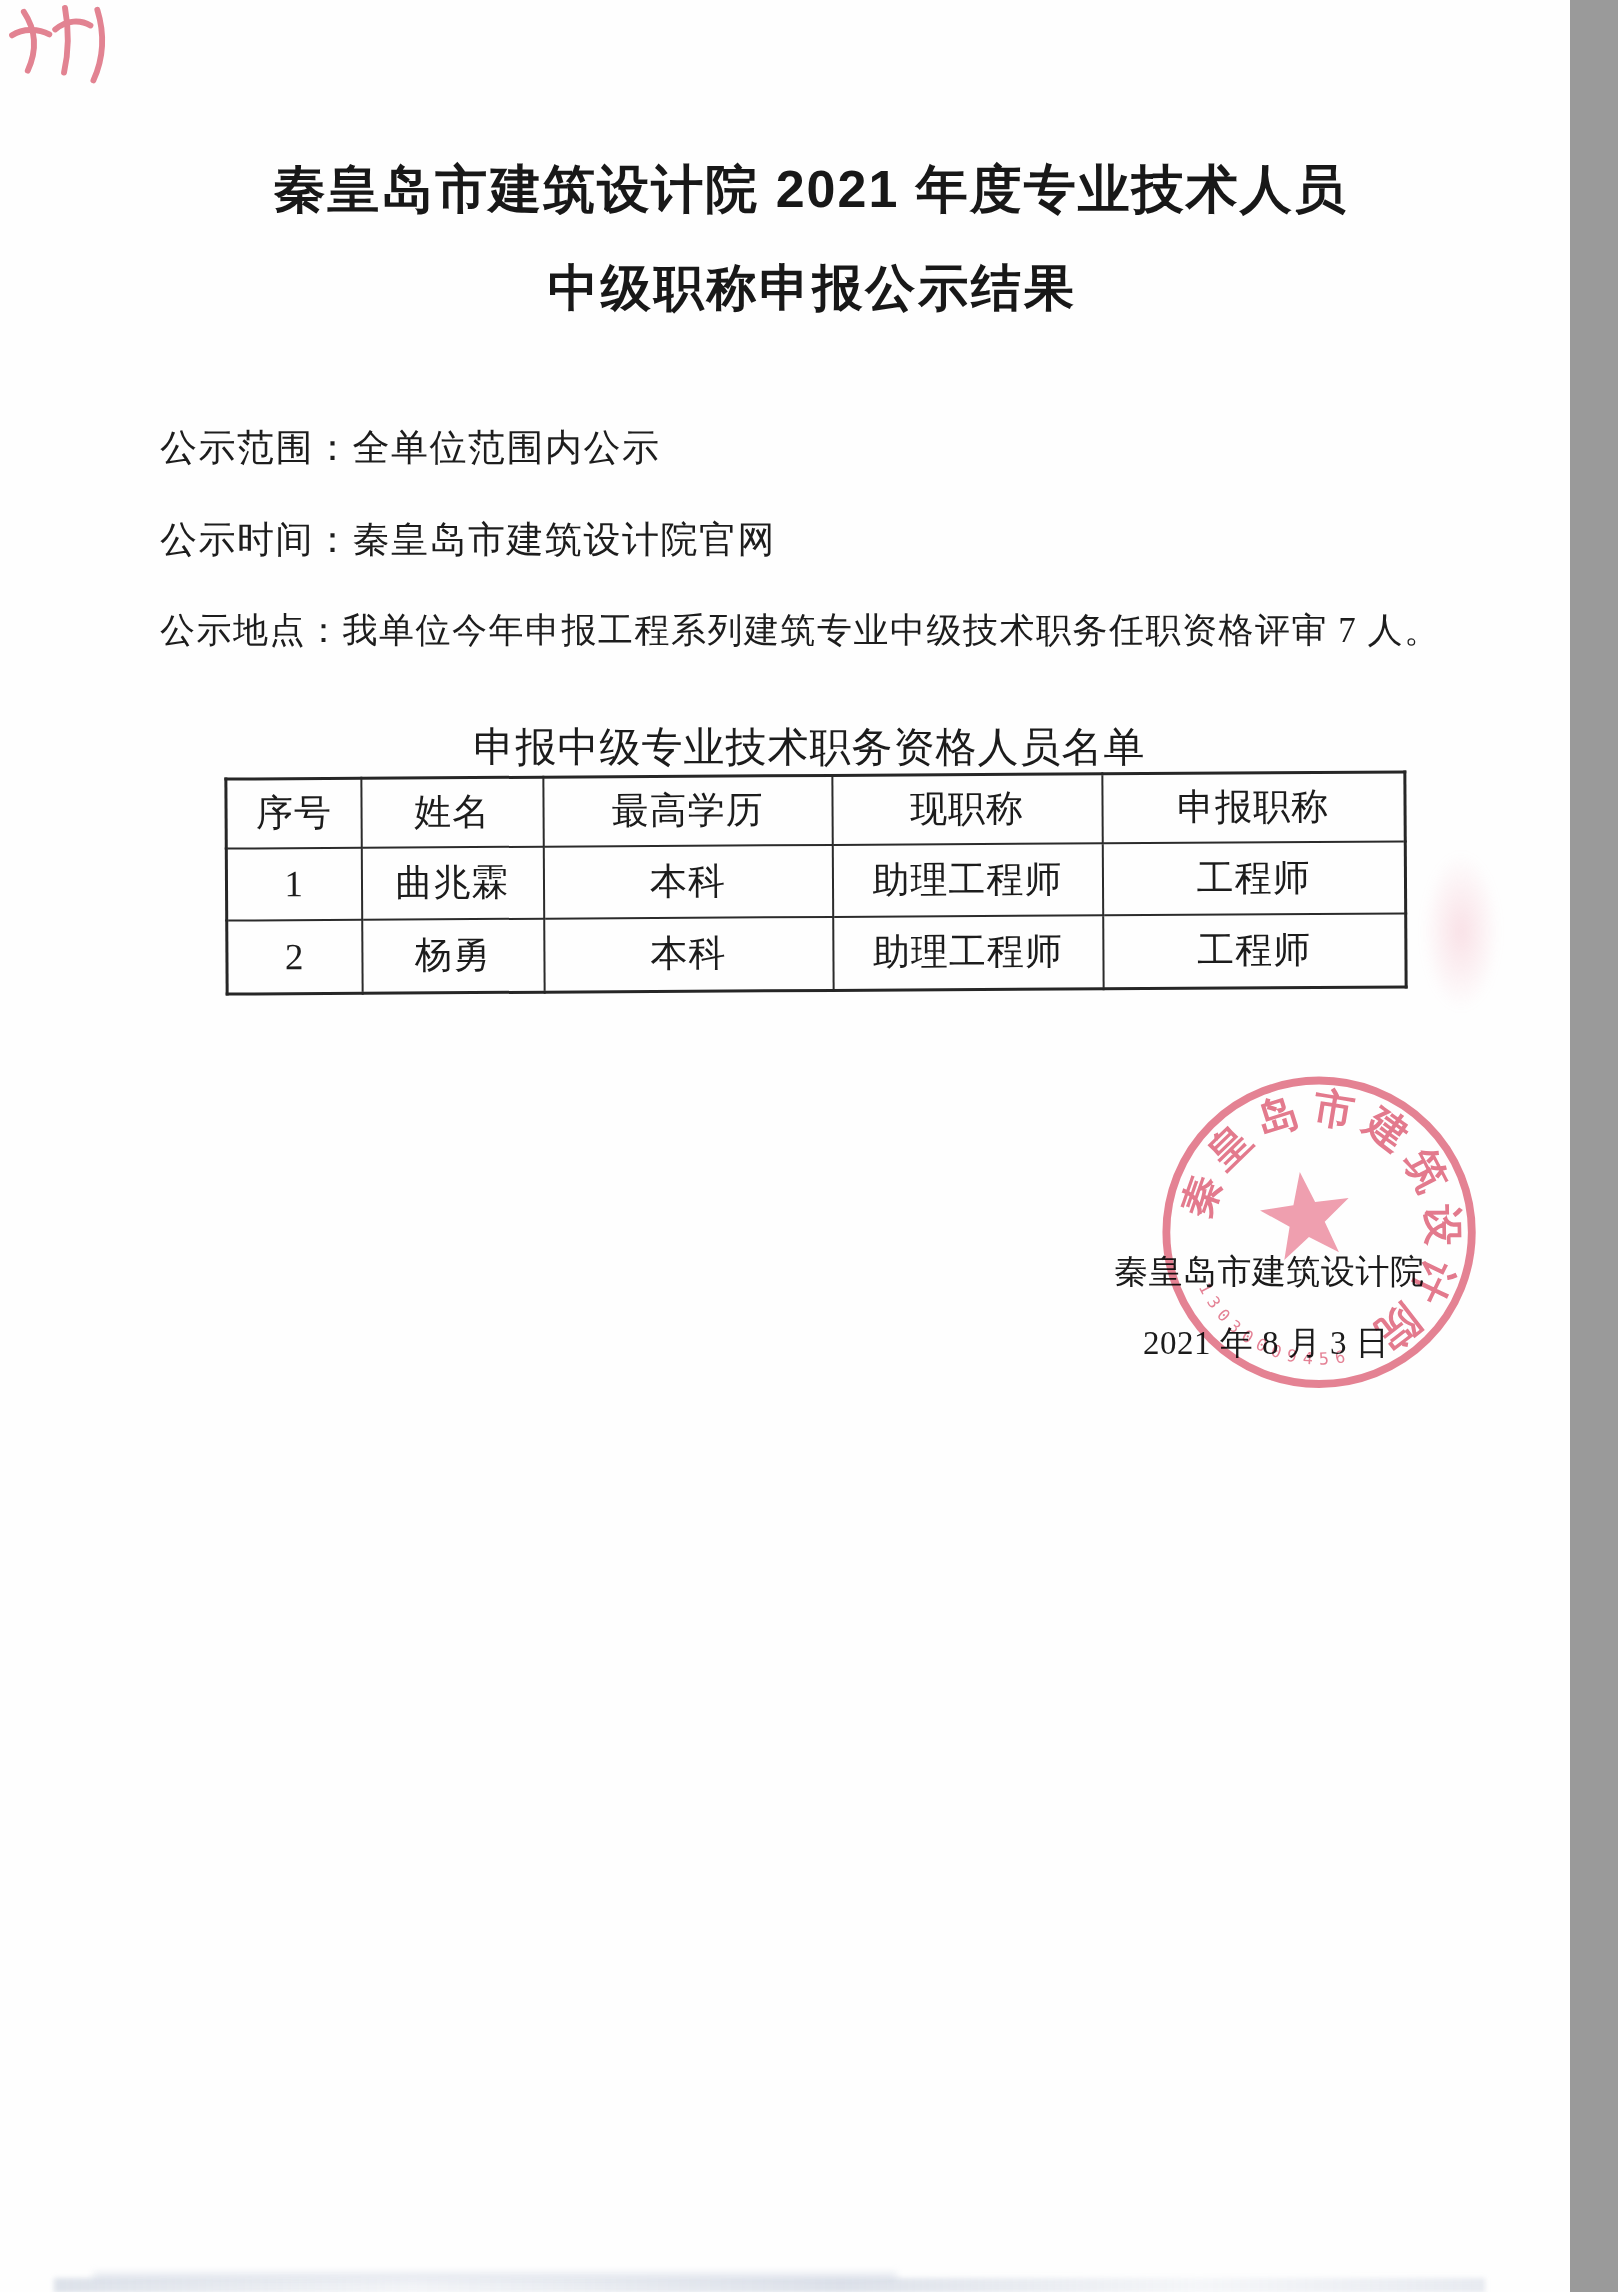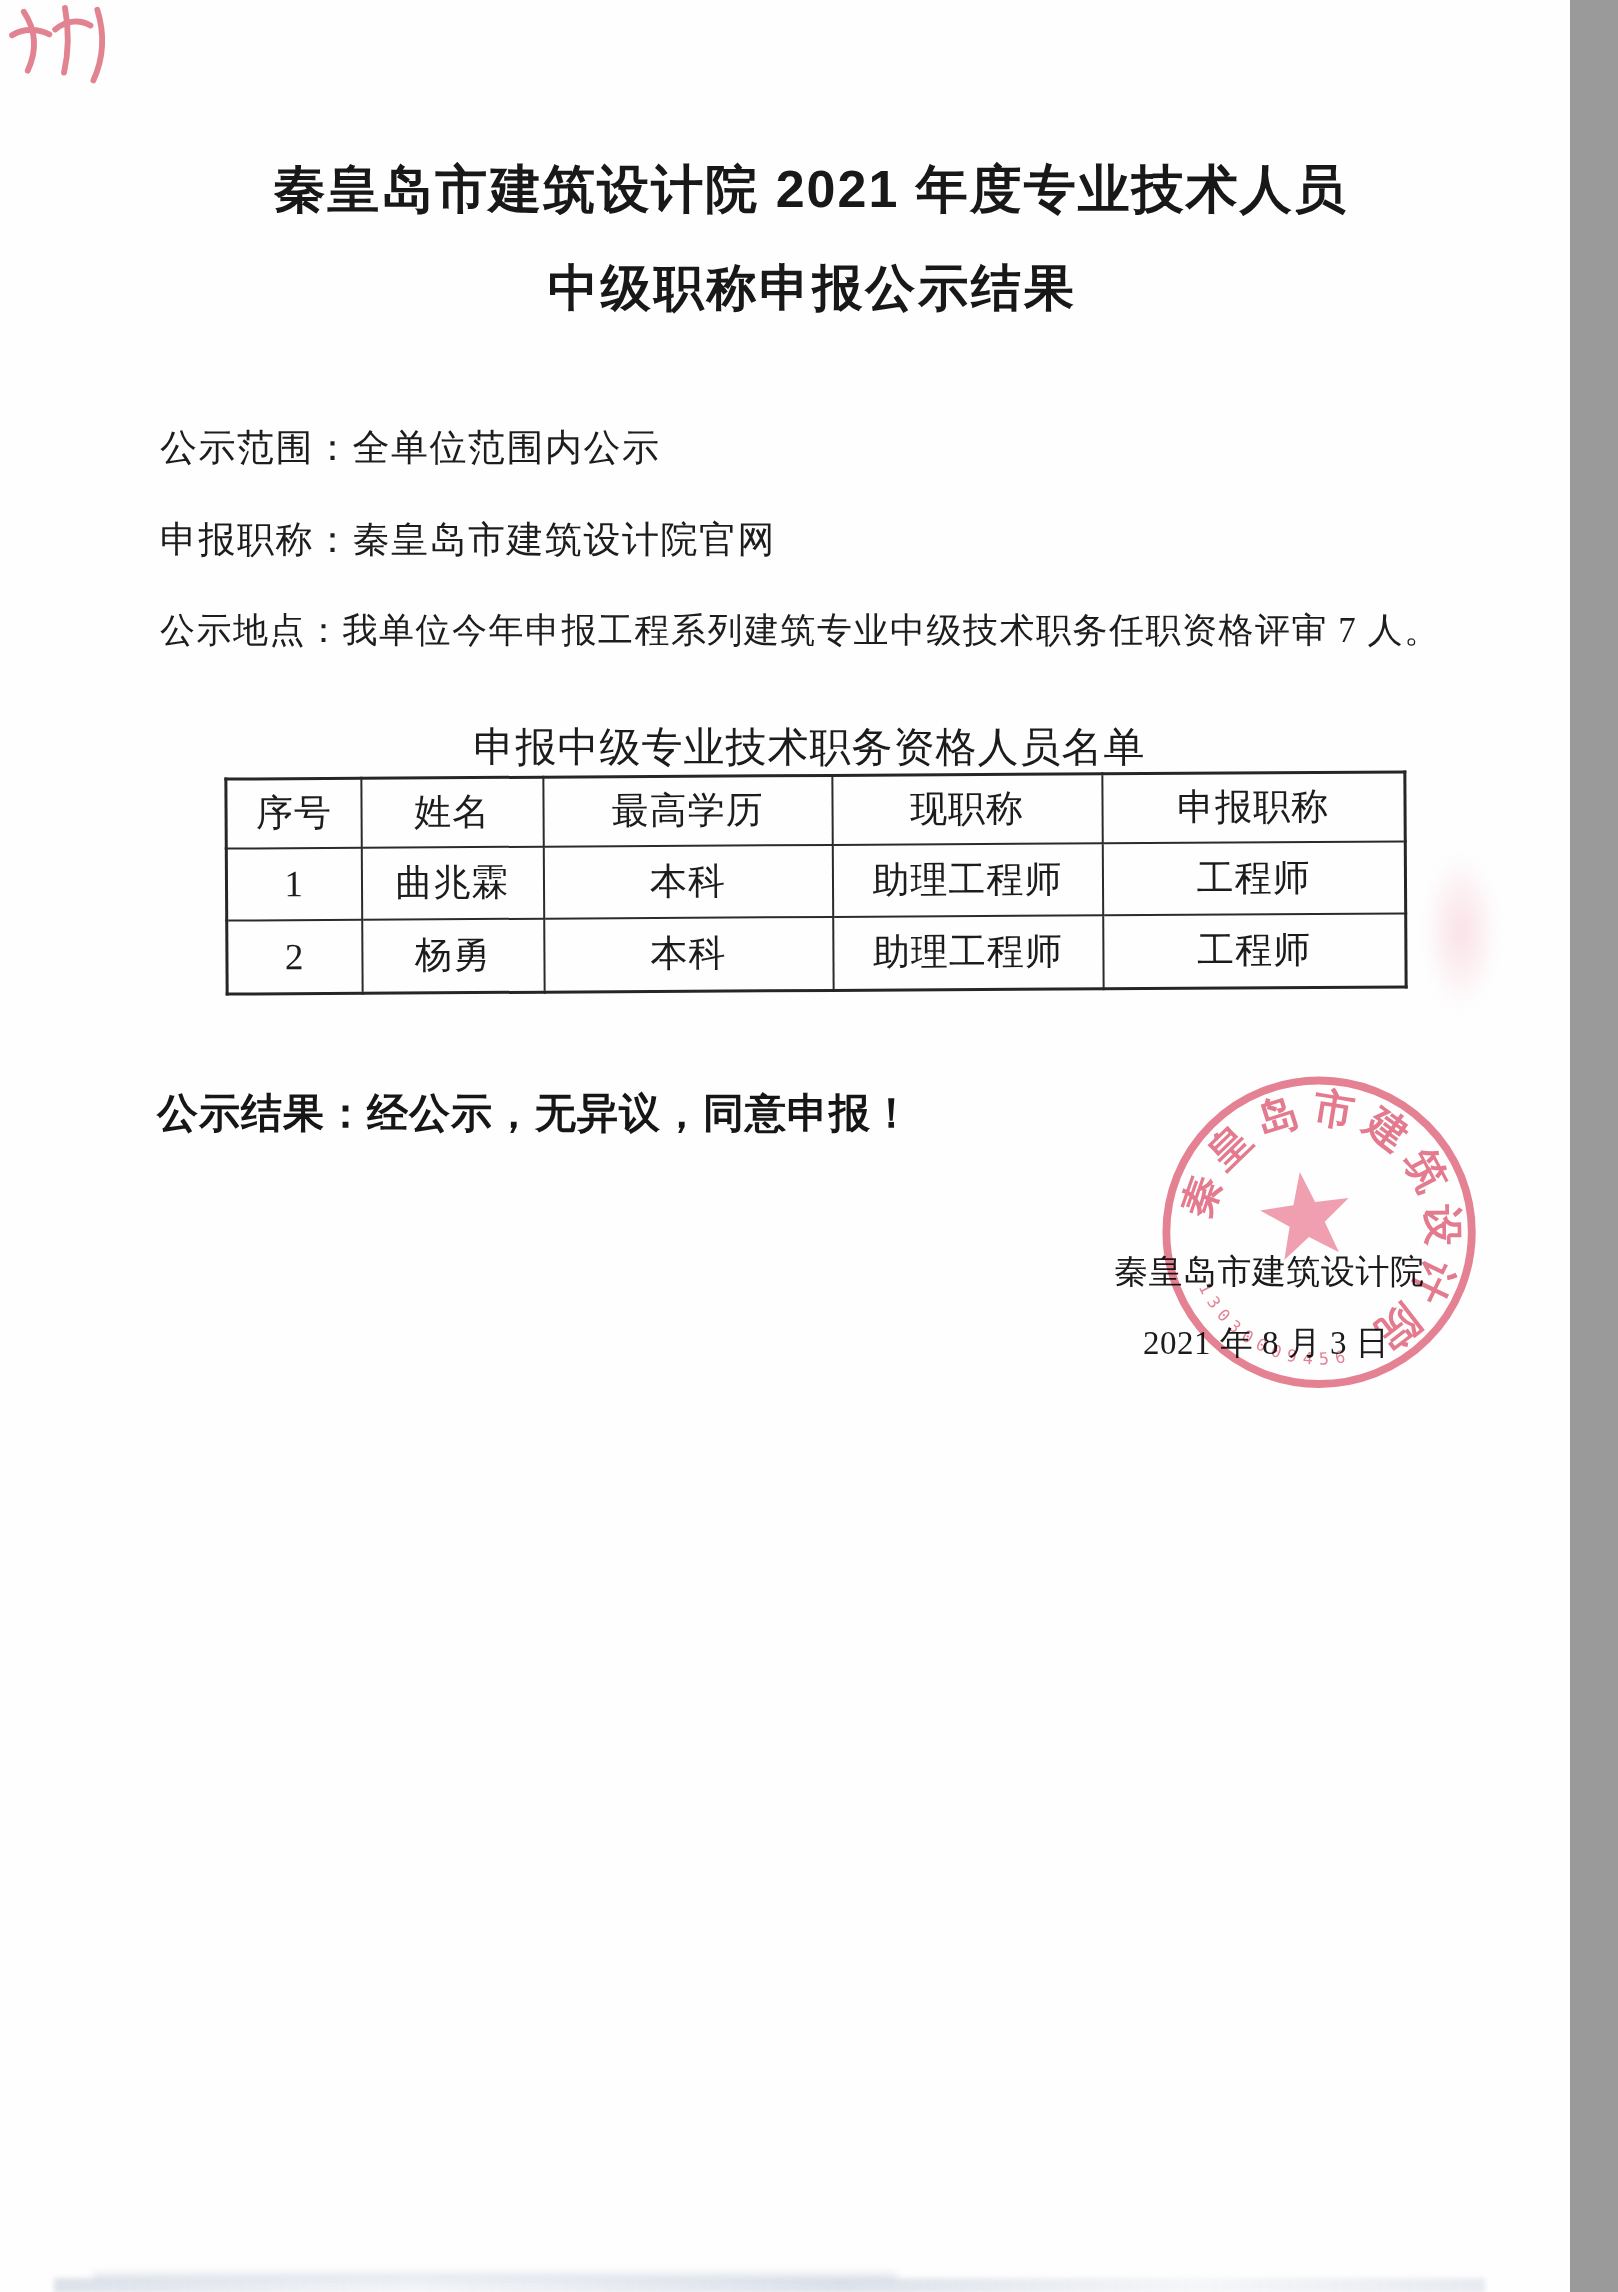--- a/index.html
+++ b/index.html
@@ -70,21 +70,21 @@
       <path d="M 93 8 C 101 34 99 58 89 80"></path>
     </g>
   </svg>
 
   <h1 class="title l1">秦皇岛市建筑设计院 2021 年度专业技术人员</h1>
   <h1 class="title l2">中级职称申报公示结果</h1>
 
   <div class="meta meta-scope"><span>公示范围：</span><span>全单位范围内公示</span></div>
 
 
-  <div class="meta meta-place"><span>申报职称：</span><span>秦皇岛市建筑设计院官网</span></div>
+  <div class="meta meta-place"><span>公示时间：</span><span>秦皇岛市建筑设计院官网</span></div>
 
   <div class="meta meta-content"><span>公示地点：</span><span>我单位今年申报工程系列建筑专业中级技术职务任职资格评审 7 人。</span></div>
 
   <div class="tbl-caption">申报中级专业技术职务资格人员名单</div>
 
   <table class="roster">
     <colgroup>
       <col style="width:135px">
         <col style="width:182px">
         <col style="width:289px">
@@ -109,21 +109,20 @@
     <tr class="r2">
       <td>2</td>
       <td>杨勇</td>
       <td>本科</td>
       <td>助理工程师</td>
       <td>工程师</td>
     </tr>
   </tbody>
     </table>
 
-  <div class="result"><span>公示结果：</span><span>经公示，无异议，同意申报！</span></div>
 
   <div class="sig-org">秦皇岛市建筑设计院</div>
   <div class="sig-date">2021 年 8 月 3 日</div>
 
   <svg class="stamp" width="372" height="392" viewBox="1160 1070 380 400">
     <defs>
       <path id="arcName" d="M 1234.4 1247.2 A 112 112 0 1 1 1410.2 1348.7" fill="none"></path>
       <path id="arcCode" d="M 1219.1 1303.2 A 135 135 0 0 0 1392.2 1383.9" fill="none"></path>
     </defs>
     <ellipse cx="1346" cy="1257" rx="156" ry="155" fill="none" stroke="#dd5b72" stroke-width="8" stroke-opacity="0.82"></ellipse>

